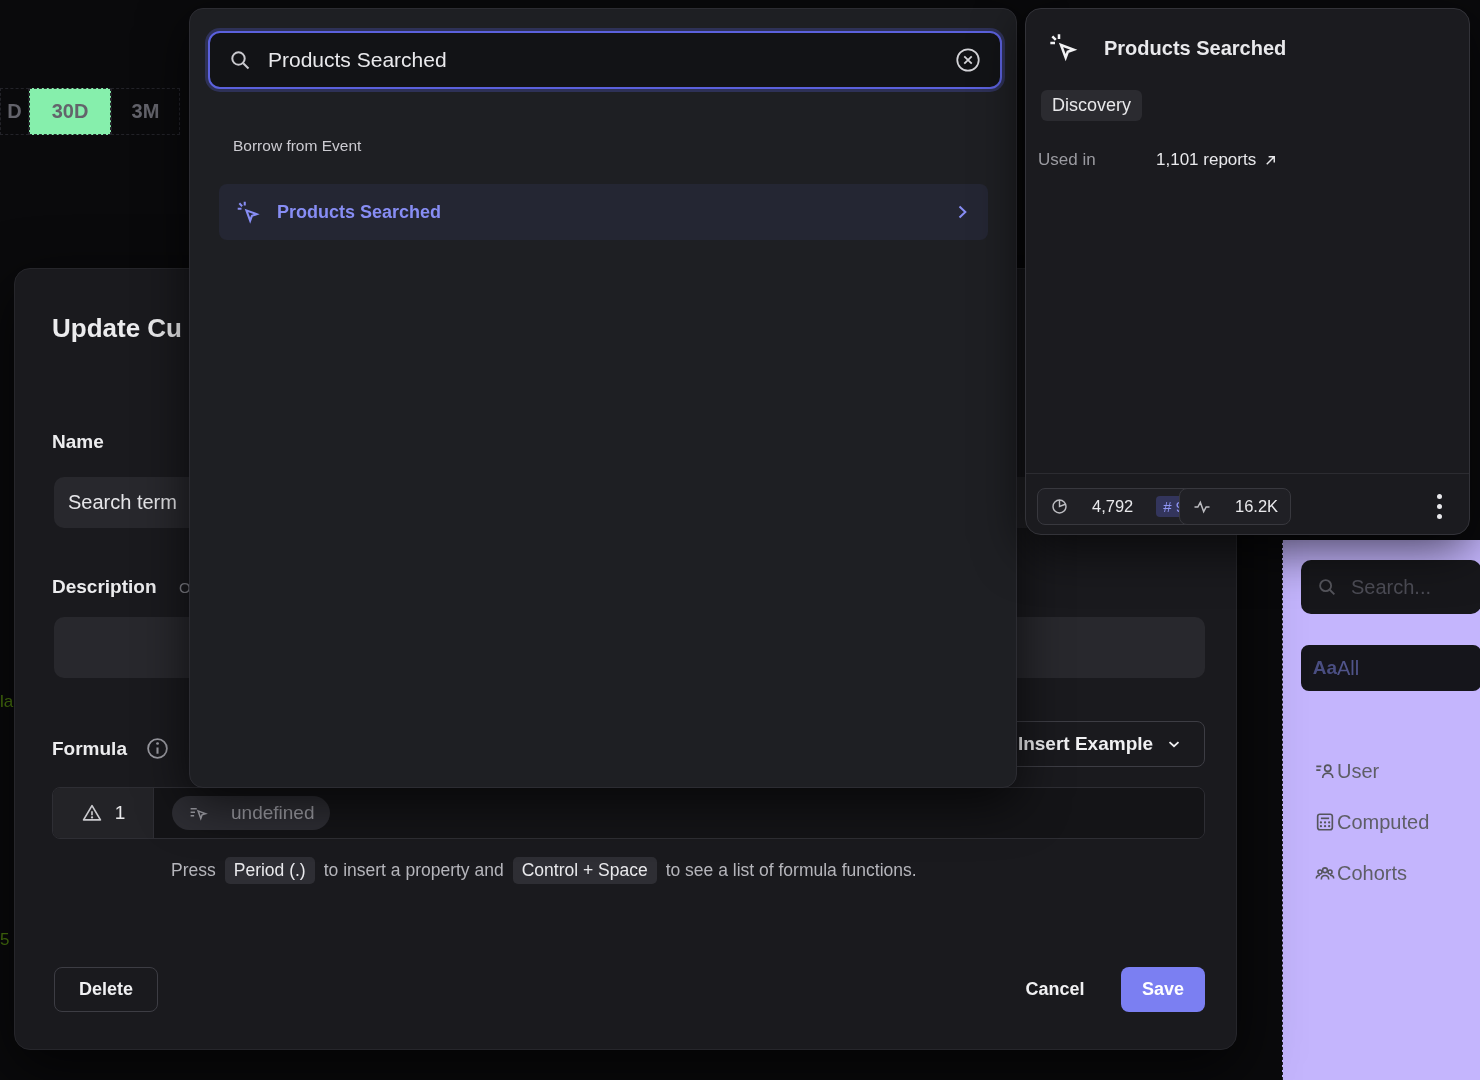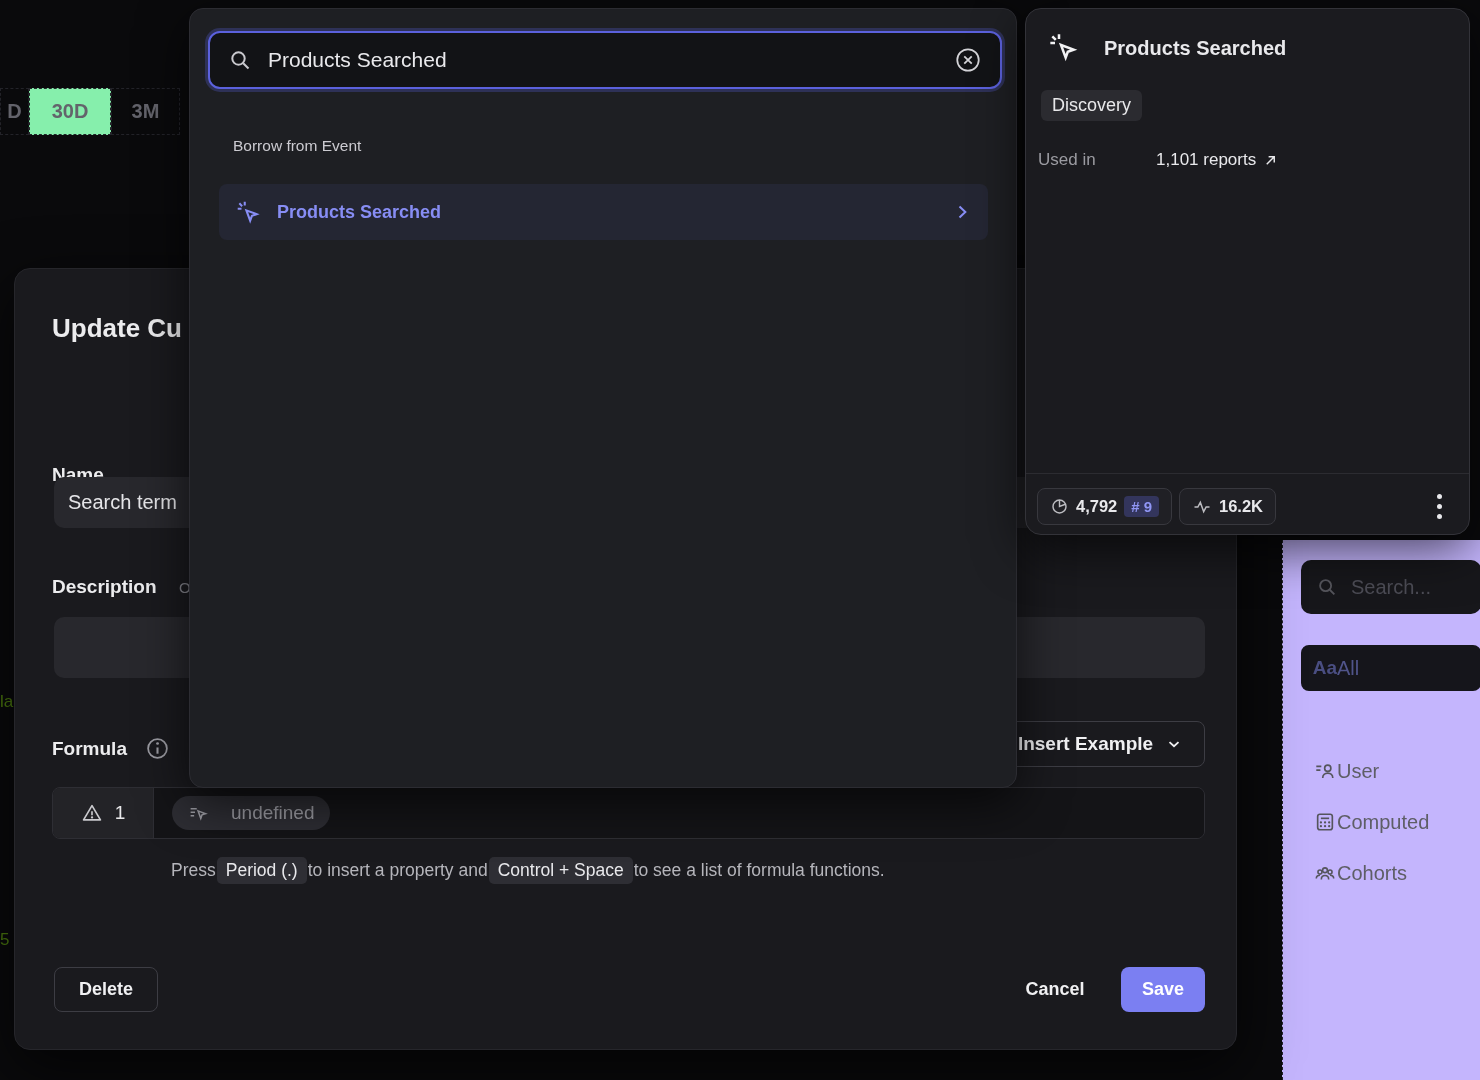--- a/index.html
+++ b/index.html
@@ -39,21 +39,21 @@
   .m-input { position:absolute; left:39px; width:1151px; background:#28282d; border:none; outline:none;
              border-radius:10px; color:#e5e5e8; font-size:20px; padding:0 14px;
              font-family:"Liberation Sans", sans-serif; }
   .f-row { position:absolute; left:37px; top:518px; width:1153px; height:52px; border:1px solid #2e2e34;
            border-radius:8px; display:flex; overflow:hidden; }
   .f-warn { width:101px; background:#232327; border-right:1px solid #2e2e34; display:flex;
             align-items:center; justify-content:center; gap:12px; color:#e8e8ea; font-size:19px; }
   .f-field { flex:1; background:#141417; display:flex; align-items:center; padding:0 18px; }
   .f-chip { display:flex; align-items:center; gap:22px; background:#2d2d33; border-radius:17px;
             height:34px; padding:0 16px; color:#9b9ba2; font-size:19px; }
-  .hint { position:absolute; left:156px; top:588px; display:flex; align-items:center; gap:1px;
+  .hint { position:absolute; left:156px; top:588px; display:flex; align-items:center; gap:9px;
           color:#b5b5bb; font-size:17.5px; white-space:nowrap; }
   .kbd { background:#2e2e34; border-radius:5px; padding:3px 9px; color:#e9e9ec; }
   .btn { position:absolute; display:flex; align-items:center; justify-content:center;
          font-size:18px; font-weight:600; color:#f0f0f2; border-radius:8px; cursor:pointer; white-space:nowrap; }
   .btn.outline { border:1px solid #3d3d44; }
   .btn.primary { background:#7b7ff2; color:#fff;align-items:center; }
   .btn.ghost { border:none; }
   .ie-btn { position:absolute; left:981px; top:452px; width:209px; height:46px; border:1px solid #3d3d44;
             border-radius:8px; display:flex; align-items:center; justify-content:center; gap:12px;
             font-size:19px; font-weight:600; color:#f0f0f2; }
@@ -78,22 +78,22 @@
           background:#1b1b1f; border:1px solid #333339; border-radius:16px;
           box-shadow:0 14px 50px rgba(0,0,0,.65); color:#e9e9ec; }
   .c-title { position:absolute; left:78px; top:28px; font-size:20px; font-weight:700; }
   .c-badge { position:absolute; left:15px; top:81px; background:#2b2b30; border-radius:6px;
              padding:5px 11px; font-size:18px; color:#e8e8ea; }
   .c-usedin { position:absolute; left:12px; top:141px; color:#9b9ba1; font-size:17px; }
   .c-reports { position:absolute; left:130px; top:141px; color:#e9e9ec; font-size:17px;
                display:flex; align-items:center; gap:7px; cursor:pointer; }
   .c-div { position:absolute; left:0; top:464px; width:100%; height:1px; background:#2c2c31; }
   .pill { position:absolute; top:479px; height:37px; border:1px solid #38383e; border-radius:8px;
-          background:#202025; display:flex; align-items:center; gap:7px; padding:0 12px;
-          font-size:16.5px; font-weight:700; color:#e9e9ec; }
+          background:#202025; display:flex; align-items:center; gap:23px; padding:0 12px;
+          font-size:16.5px; font-weight:400; color:#e9e9ec; }
   .rank { background:#33355c; border-radius:4px; padding:2px 7px; color:#9096f5; font-size:15px; }
   .kebab { position:absolute; left:396px; top:479px; width:34px; height:37px; display:flex; flex-direction:column;
            align-items:center; justify-content:center; gap:5px; cursor:pointer; }
   .kebab i { width:5px; height:5px; border-radius:50%; background:#e9e9ec; }
   svg { display:block; }
 </style>
 </head>
 <body>
 
 <div class="page">
@@ -159,21 +159,21 @@
           <path d="M2.5 18 c0-2.3 1.8-3.6 4-3.6 M21.5 18 c0-2.3-1.8-3.6-4-3.6 M8 19 c0-2.6 1.8-4.2 4-4.2 s4 1.6 4 4.2"></path>
           </svg>
       </span>
       <span>Cohorts</span>
     </div>
   </div>
 
   <div class="modal">
     <div class="m-title">Update Cu</div>
 
-    <div class="m-label" style="left:37px;top:162px;margin-top:33px;">Name</div>
+    <div class="m-label" style="left:37px;top:162px;">Name</div>
     <input class="m-input" style="top: 208px; height: 51px;" value="Search term">
 
     <div class="m-label" style="left:37px;top:307px;">Description</div>
     <div class="m-opt" style="left:164px;top:310px;">Optional</div>
     <textarea class="m-input" style="top: 348px; height: 61px; padding-top: 10px; resize: none;"></textarea>
 
     <div class="m-label" style="left:37px;top:469px;">Formula</div>
     <span class="abs" style="left:130px;top:467px;">
       <svg width="25" height="25" viewBox="0 0 24 24" fill="none" stroke="#9a9aa1" stroke-width="1.7">
         <circle cx="12" cy="12" r="9"></circle>

